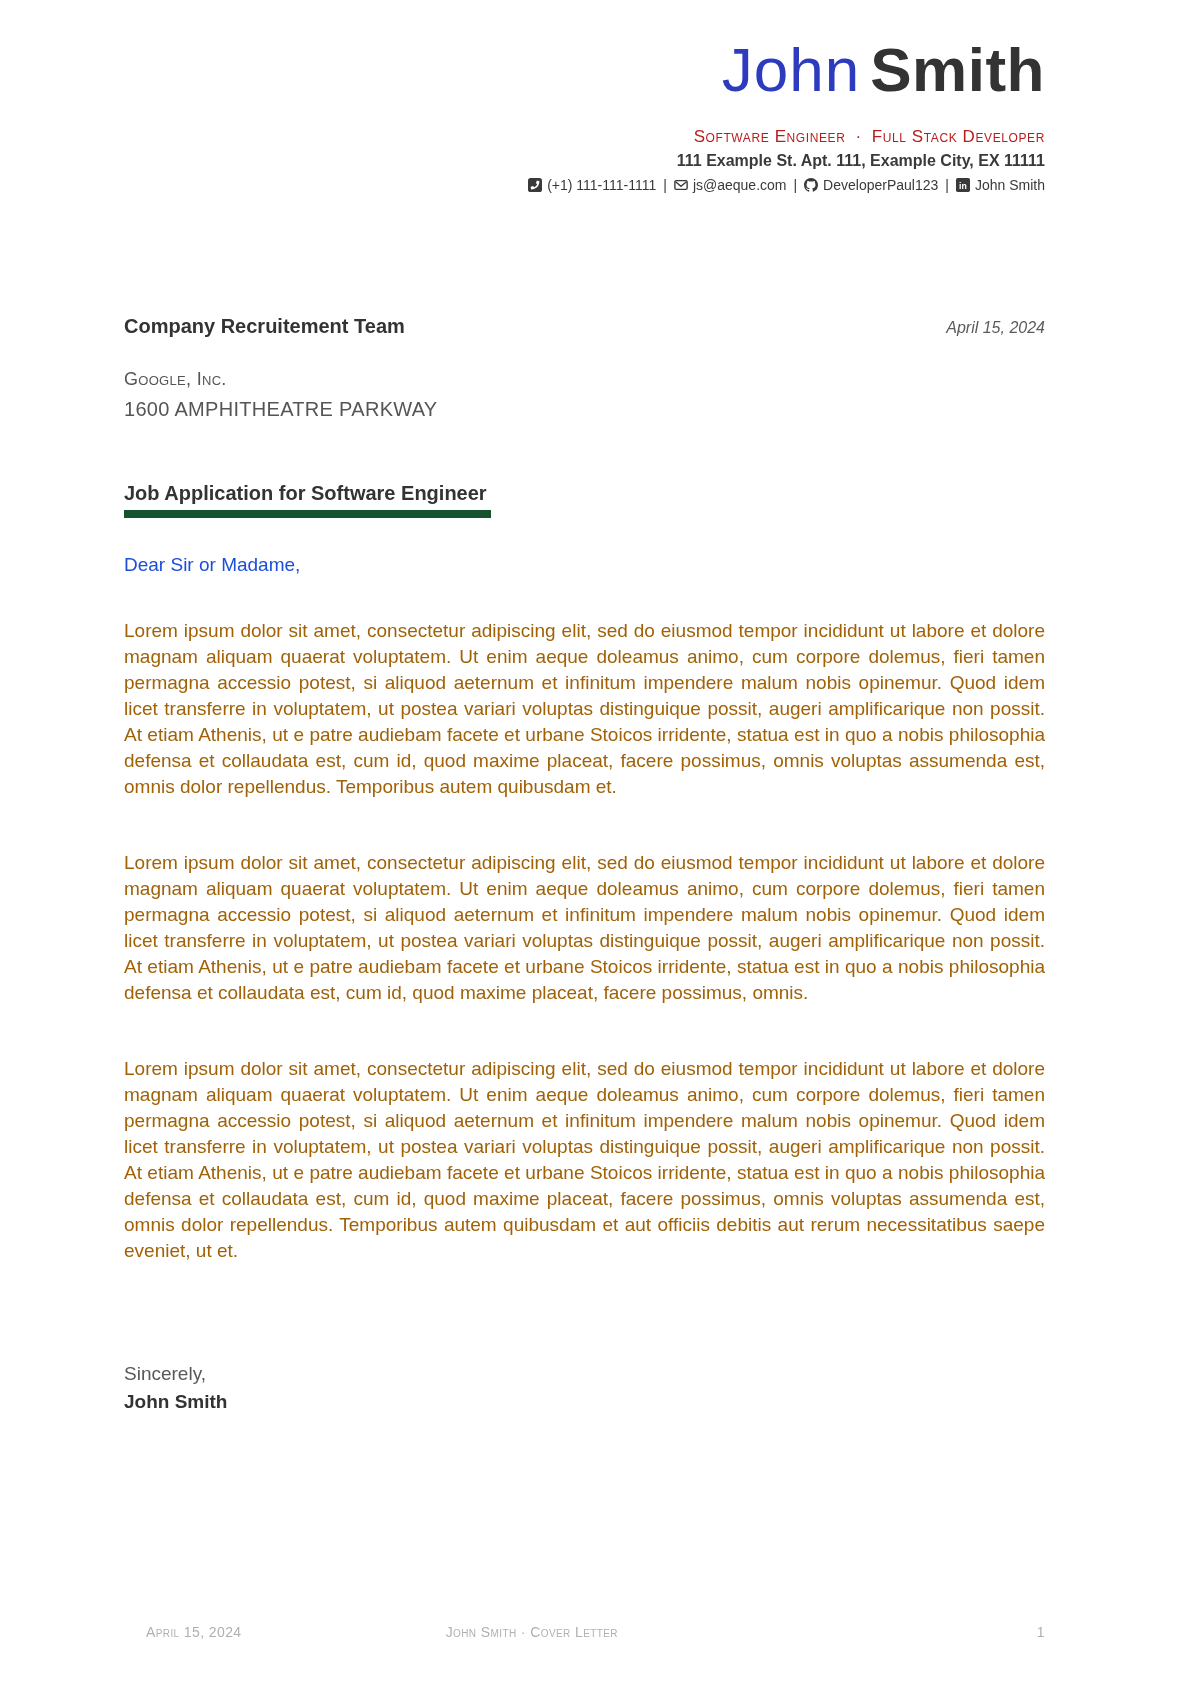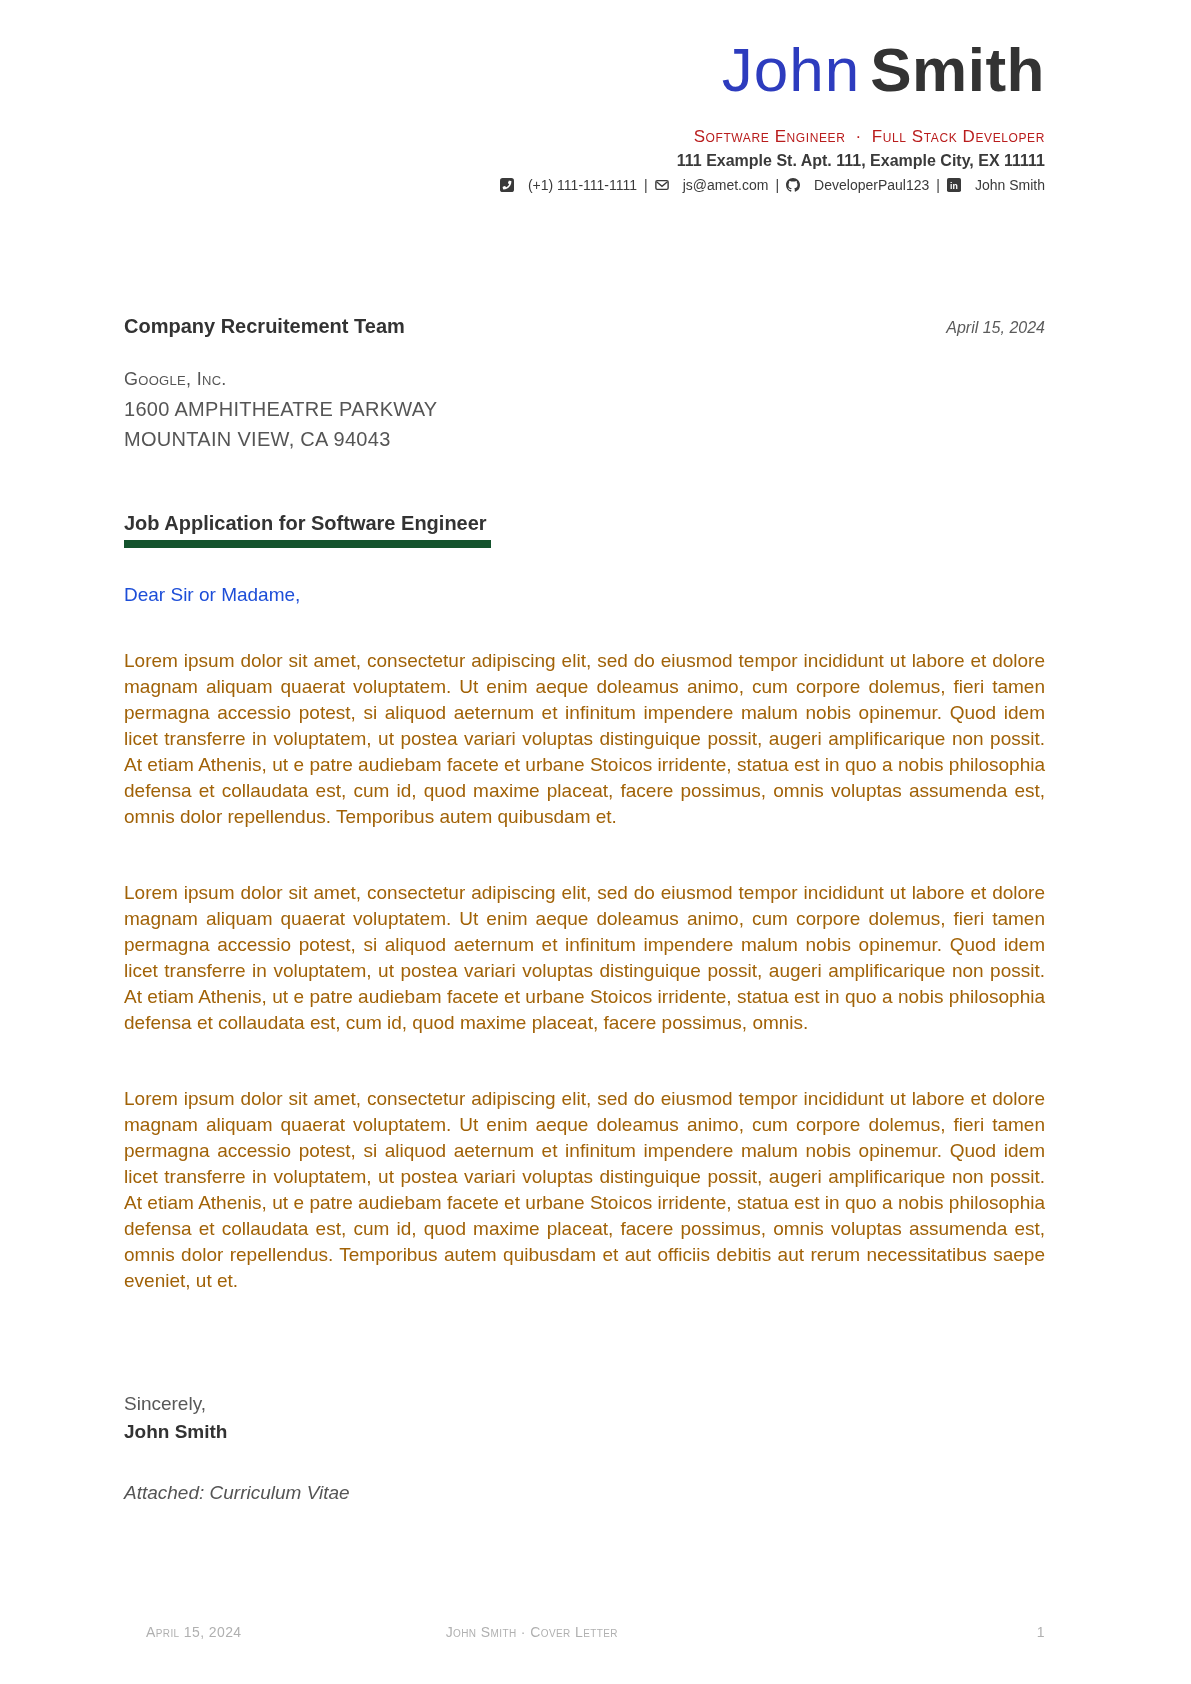--- a/index.html
+++ b/index.html
@@ -29,21 +29,21 @@
     font-size:17px;color:#b91c1c;letter-spacing:0.6px;font-weight:500;
   }
   .position-sep{margin:0 10px;}
   .address-line{
     margin-top:5px;font-size:16px;font-weight:700;color:#3a3a3a;
   }
   .contact-line{
     margin-top:7px;font-size:14px;color:#3a3a3a;
     display:flex;justify-content:flex-end;align-items:center;gap:7px;
   }
-  .contact-item{display:inline-flex;align-items:center;gap:14px;color:#3a3a3a;cursor:pointer;}
+  .contact-item{display:inline-flex;align-items:center;gap:5px;color:#3a3a3a;cursor:pointer;}
   .contact-sep{color:#3a3a3a;}
   .cicon{width:14px;height:14px;display:inline-block;vertical-align:-2px;}
   
   .recipient{margin-top:122px;}
   .recipient-row{display:flex;justify-content:space-between;align-items:baseline;}
   .recipient-name{font-size:20px;font-weight:700;color:#333333;}
   .letter-date{font-size:16px;font-style:italic;color:#5b5b5b;font-weight:300;}
   .company-name{
     margin-top:26px;font-variant:small-caps;font-size:18px;color:#555555;
     font-weight:300;line-height:30px;letter-spacing:0.3px;
@@ -97,21 +97,21 @@
           <path fill="#ffffff" transform="translate(3,3) scale(0.0196)" d="M493.4 24.6l-104-24c-11.3-2.6-22.9 3.3-27.5 13.9l-48 112c-4.2 9.8-1.4 21.3 6.9 28l60.6 49.6c-36 76.7-98.9 140.5-177.2 177.2l-49.6-60.6c-6.8-8.3-18.2-11.1-28-6.9l-112 48C3.9 366.5-2 378.1.6 389.4l24 104C27.1 504.2 36.7 512 48 512c256.1 0 464-207.5 464-464 0-11.2-7.7-20.9-18.6-23.4z"></path>
         </svg>
         <span>(+1) 111-111-1111</span>
       </span>
       <span class="contact-sep">|</span>
       <span class="contact-item">
         <svg class="cicon" viewBox="0 0 16 16" aria-hidden="true">
           <rect x="1" y="3" width="14" height="10" rx="1.5" fill="none" stroke="#3a3a3a" stroke-width="1.6"></rect>
           <path d="M1.8 4.2 L8 9.4 L14.2 4.2" fill="none" stroke="#3a3a3a" stroke-width="1.6"></path>
         </svg>
-        <span>js@amet.com</span>
+        <span>js@aeque.com</span>
       </span>
       <span class="contact-sep">|</span>
       <span class="contact-item">
         <svg class="cicon" viewBox="0 0 16 16" aria-hidden="true">
           <path fill="#3a3a3a" fill-rule="evenodd" d="M8 0C3.58 0 0 3.58 0 8c0 3.54 2.29 6.53 5.47 7.59.4.07.55-.17.55-.38 0-.19-.01-.82-.01-1.49-2.01.37-2.53-.49-2.69-.94-.09-.23-.48-.94-.82-1.13-.28-.15-.68-.52-.01-.53.63-.01 1.08.58 1.23.82.72 1.21 1.87.87 2.33.66.07-.52.28-.87.51-1.07-1.78-.2-3.64-.89-3.64-3.95 0-.87.31-1.59.82-2.15-.08-.2-.36-1.02.08-2.12 0 0 .67-.21 2.2.82.64-.18 1.32-.27 2-.27s1.36.09 2 .27c1.53-1.04 2.2-.82 2.2-.82.44 1.1.16 1.92.08 2.12.51.56.82 1.27.82 2.15 0 3.07-1.87 3.75-3.65 3.95.29.25.54.73.54 1.48 0 1.07-.01 1.93-.01 2.2 0 .21.15.46.55.38A8.01 8.01 0 0 0 16 8c0-4.42-3.58-8-8-8z"></path>
         </svg>
         <span>DeveloperPaul123</span>
       </span>
       <span class="contact-sep">|</span>
       <span class="contact-item">
@@ -124,39 +124,37 @@
     </div>
   </header>
 
   <section class="recipient">
     <div class="recipient-row">
       <span class="recipient-name">Company Recruitement Team</span>
       <span class="letter-date">April 15, 2024</span>
     </div>
     <div class="company-name">Google, Inc.</div>
     <div class="company-addr">1600 AMPHITHEATRE PARKWAY</div>
-    <div class="company-addr">MOUNTAIN VIEW, CA 94043</div>
   </section>
 
   <section>
     <h2 class="job-title"><span>Job Application for Software Engineer</span></h2>
     <div class="greeting">Dear Sir or Madame,</div>
 
     <div class="body-wrap">
       <p class="body-par">Lorem ipsum dolor sit amet, consectetur adipiscing elit, sed do eiusmod tempor incididunt ut labore et dolore magnam aliquam quaerat voluptatem. Ut enim aeque doleamus animo, cum corpore dolemus, fieri tamen permagna accessio potest, si aliquod aeternum et infinitum impendere malum nobis opinemur. Quod idem licet transferre in voluptatem, ut postea variari voluptas distinguique possit, augeri amplificarique non possit. At etiam Athenis, ut e patre audiebam facete et urbane Stoicos irridente, statua est in quo a nobis philosophia defensa et collaudata est, cum id, quod maxime placeat, facere possimus, omnis voluptas assumenda est, omnis dolor repellendus. Temporibus autem quibusdam et.</p>
       <p class="body-par">Lorem ipsum dolor sit amet, consectetur adipiscing elit, sed do eiusmod tempor incididunt ut labore et dolore magnam aliquam quaerat voluptatem. Ut enim aeque doleamus animo, cum corpore dolemus, fieri tamen permagna accessio potest, si aliquod aeternum et infinitum impendere malum nobis opinemur. Quod idem licet transferre in voluptatem, ut postea variari voluptas distinguique possit, augeri amplificarique non possit. At etiam Athenis, ut e patre audiebam facete et urbane Stoicos irridente, statua est in quo a nobis philosophia defensa et collaudata est, cum id, quod maxime placeat, facere possimus, omnis.</p>
       <p class="body-par">Lorem ipsum dolor sit amet, consectetur adipiscing elit, sed do eiusmod tempor incididunt ut labore et dolore magnam aliquam quaerat voluptatem. Ut enim aeque doleamus animo, cum corpore dolemus, fieri tamen permagna accessio potest, si aliquod aeternum et infinitum impendere malum nobis opinemur. Quod idem licet transferre in voluptatem, ut postea variari voluptas distinguique possit, augeri amplificarique non possit. At etiam Athenis, ut e patre audiebam facete et urbane Stoicos irridente, statua est in quo a nobis philosophia defensa et collaudata est, cum id, quod maxime placeat, facere possimus, omnis voluptas assumenda est, omnis dolor repellendus. Temporibus autem quibusdam et aut officiis debitis aut rerum necessitatibus saepe eveniet, ut et.</p>
     </div>
 
     <div class="closing-block">
       <div class="closing">Sincerely,</div>
       <div class="signature">John Smith</div>
     </div>
 
-    <div class="attachment">Attached: Curriculum Vitae</div>
   </section>
 
   <footer class="footer">
     <span class="footer-left">April 15, 2024</span>
     <span class="footer-center">John Smith · Cover Letter</span>
     <span class="footer-right">1</span>
   </footer>
 
 </div>
 

